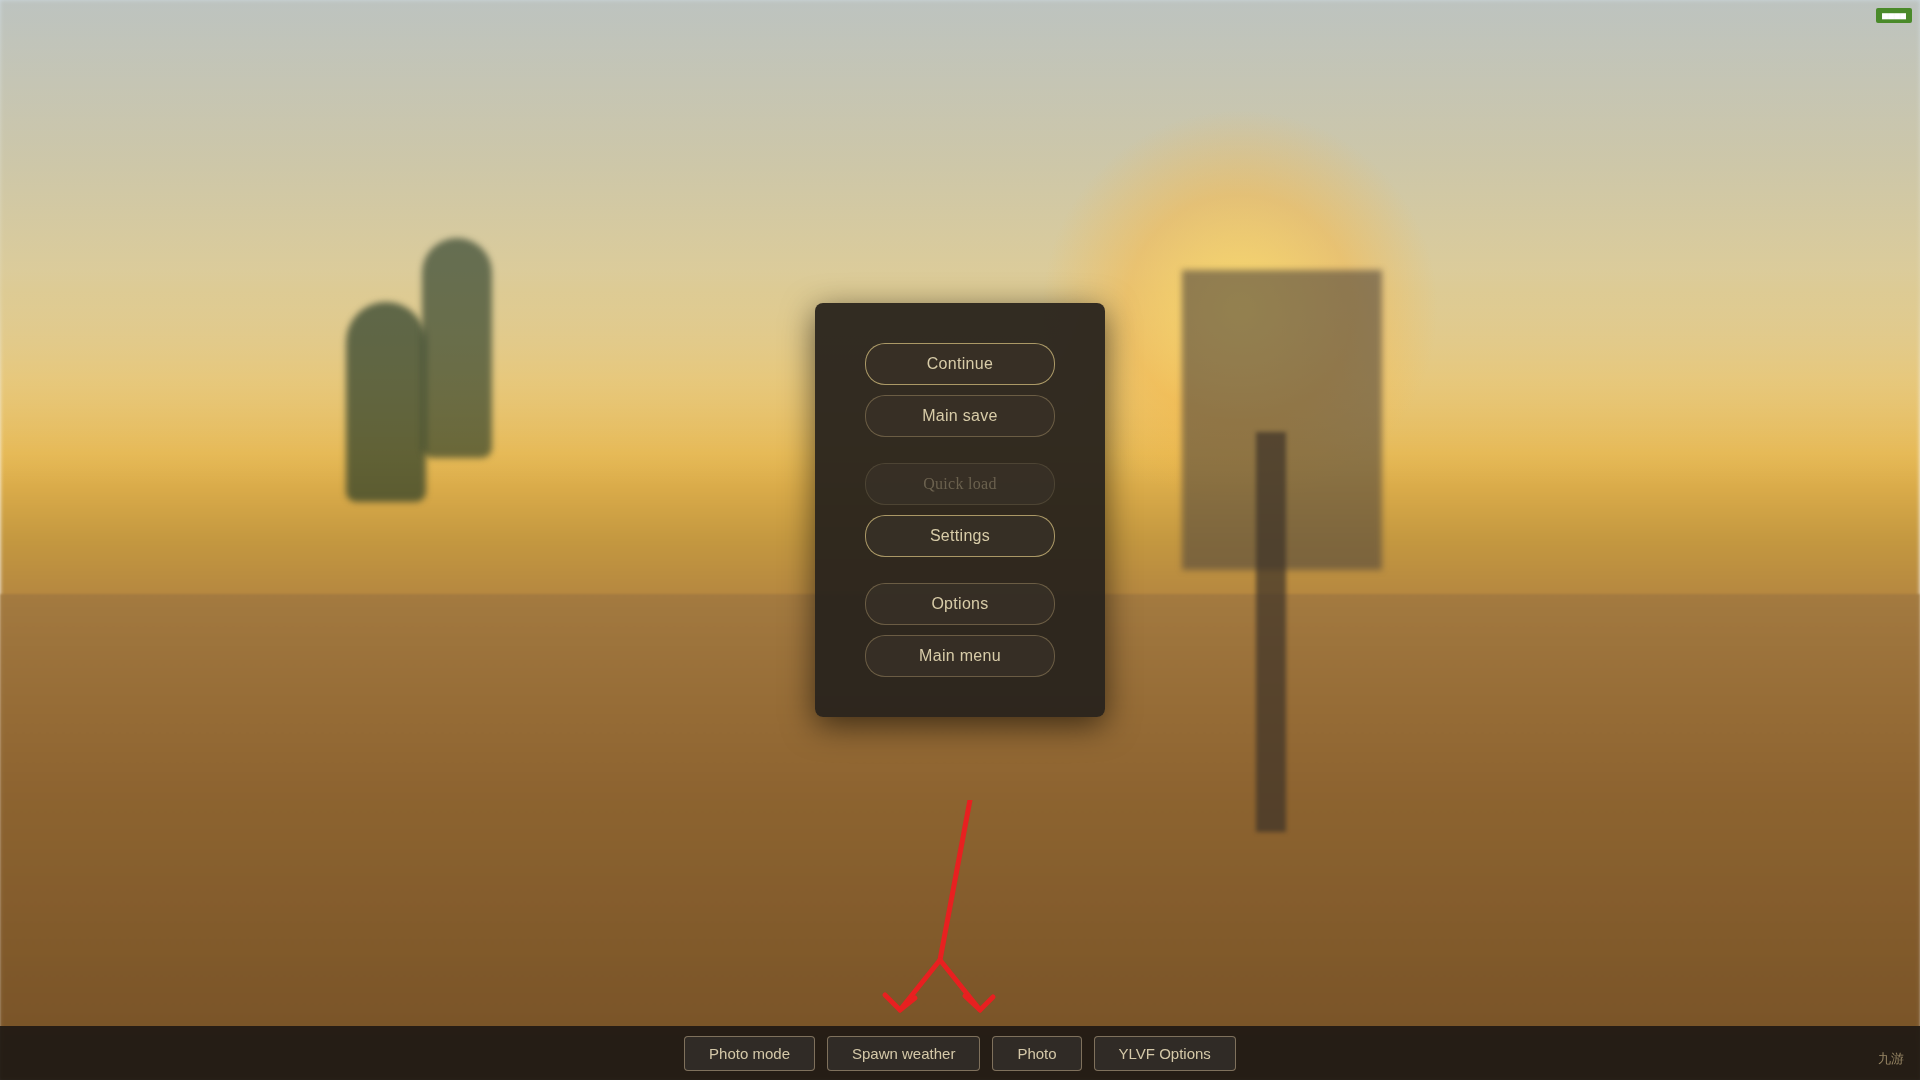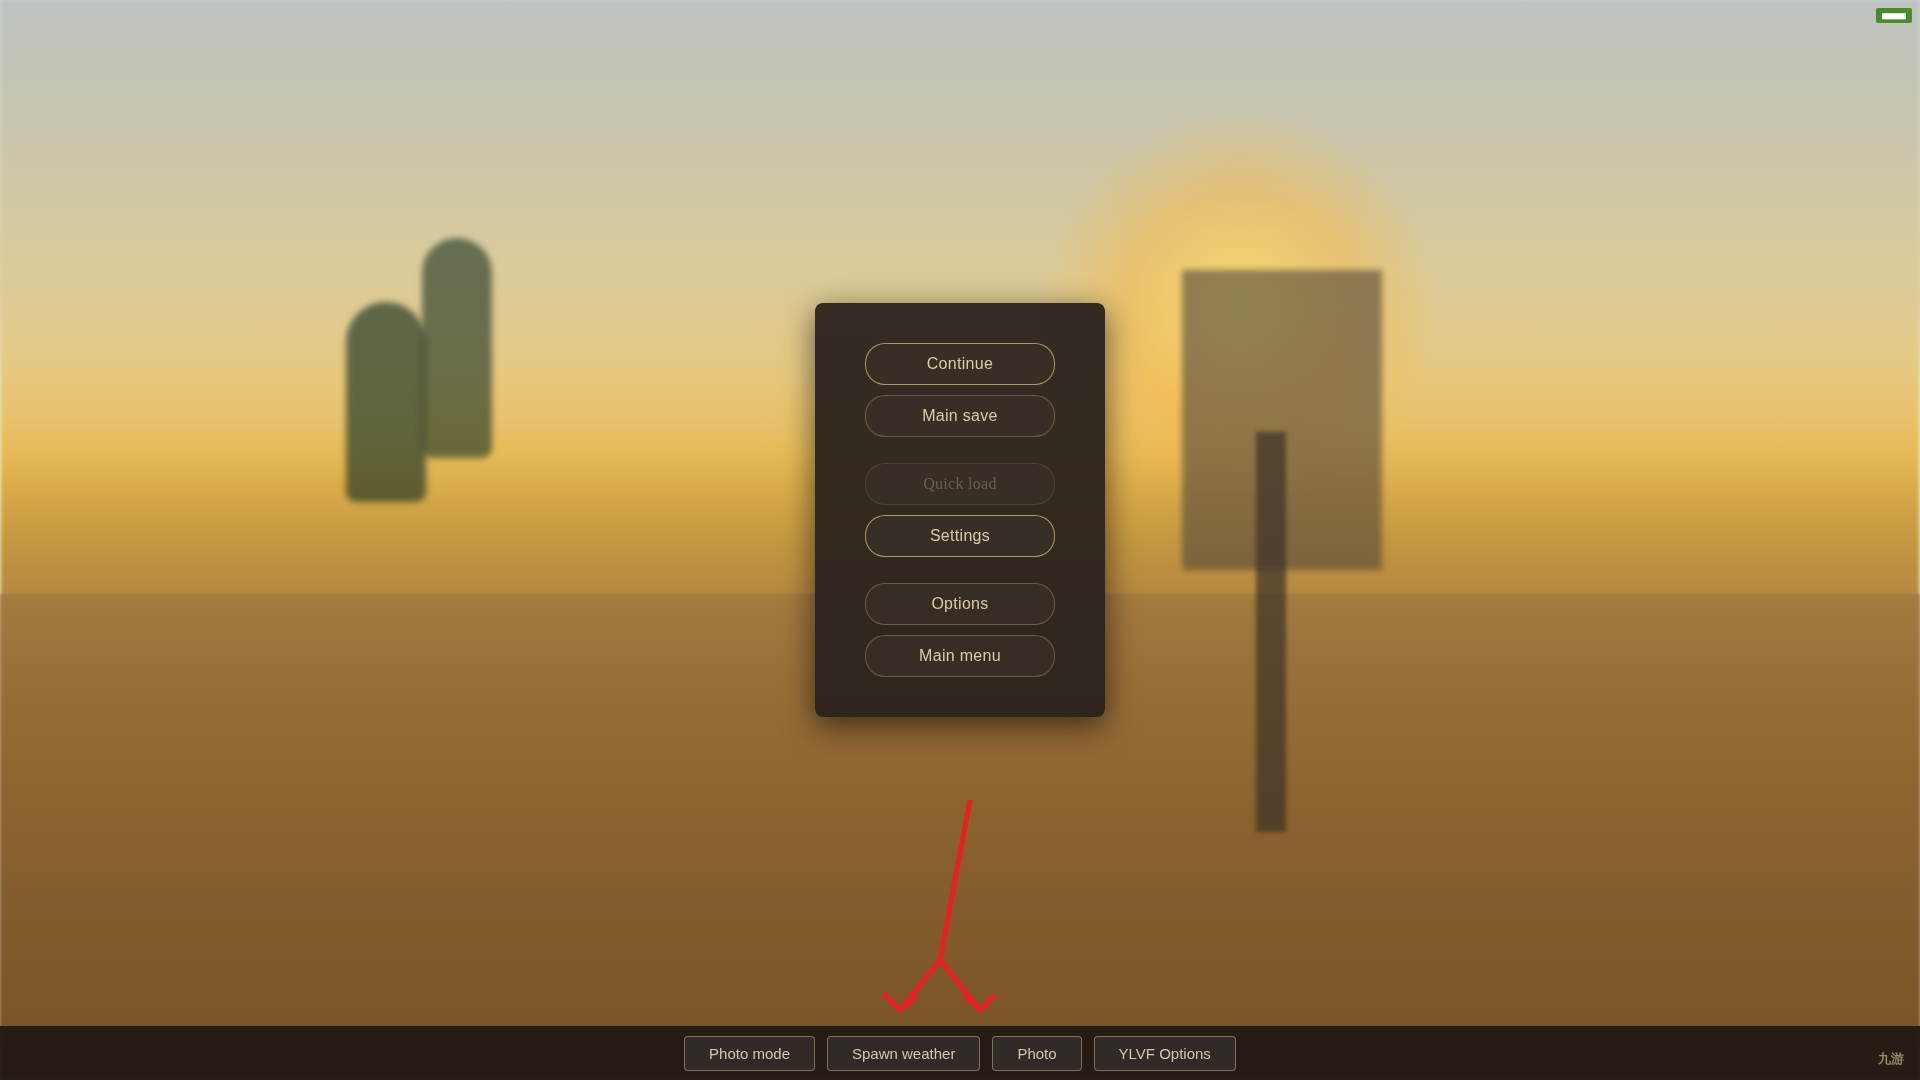--- a/index.html
+++ b/index.html
@@ -225,21 +225,21 @@
     }
 
     
     .bottom-right-logo {
       position: absolute;
       bottom: 12px;
       right: 16px;
       color: rgba(180, 160, 120, 0.8);
       font-size: 13px;
       z-index: 200;
-      font-weight: bold;
+      font-weight: normal;
       margin-left: 10px;
     }
   </style>
 </head>
 <body>
 
 <div class="background"></div>
 <div class="sky-overlay"></div>
 <div class="sun-glow"></div>
 <div class="ground"></div>

